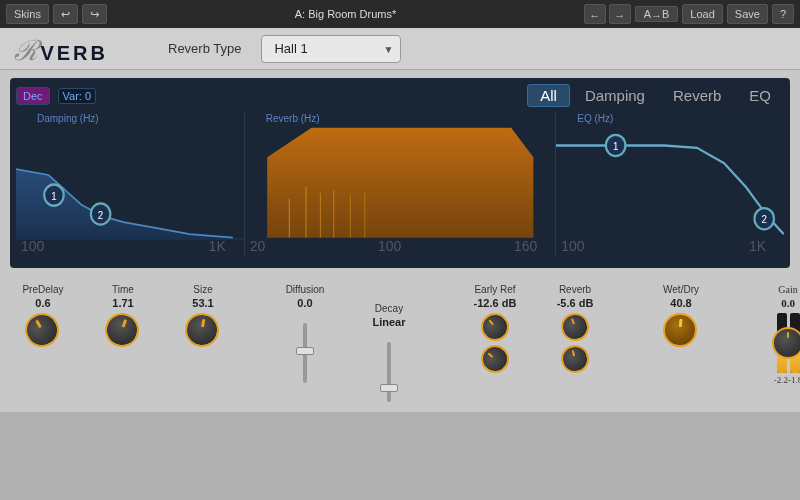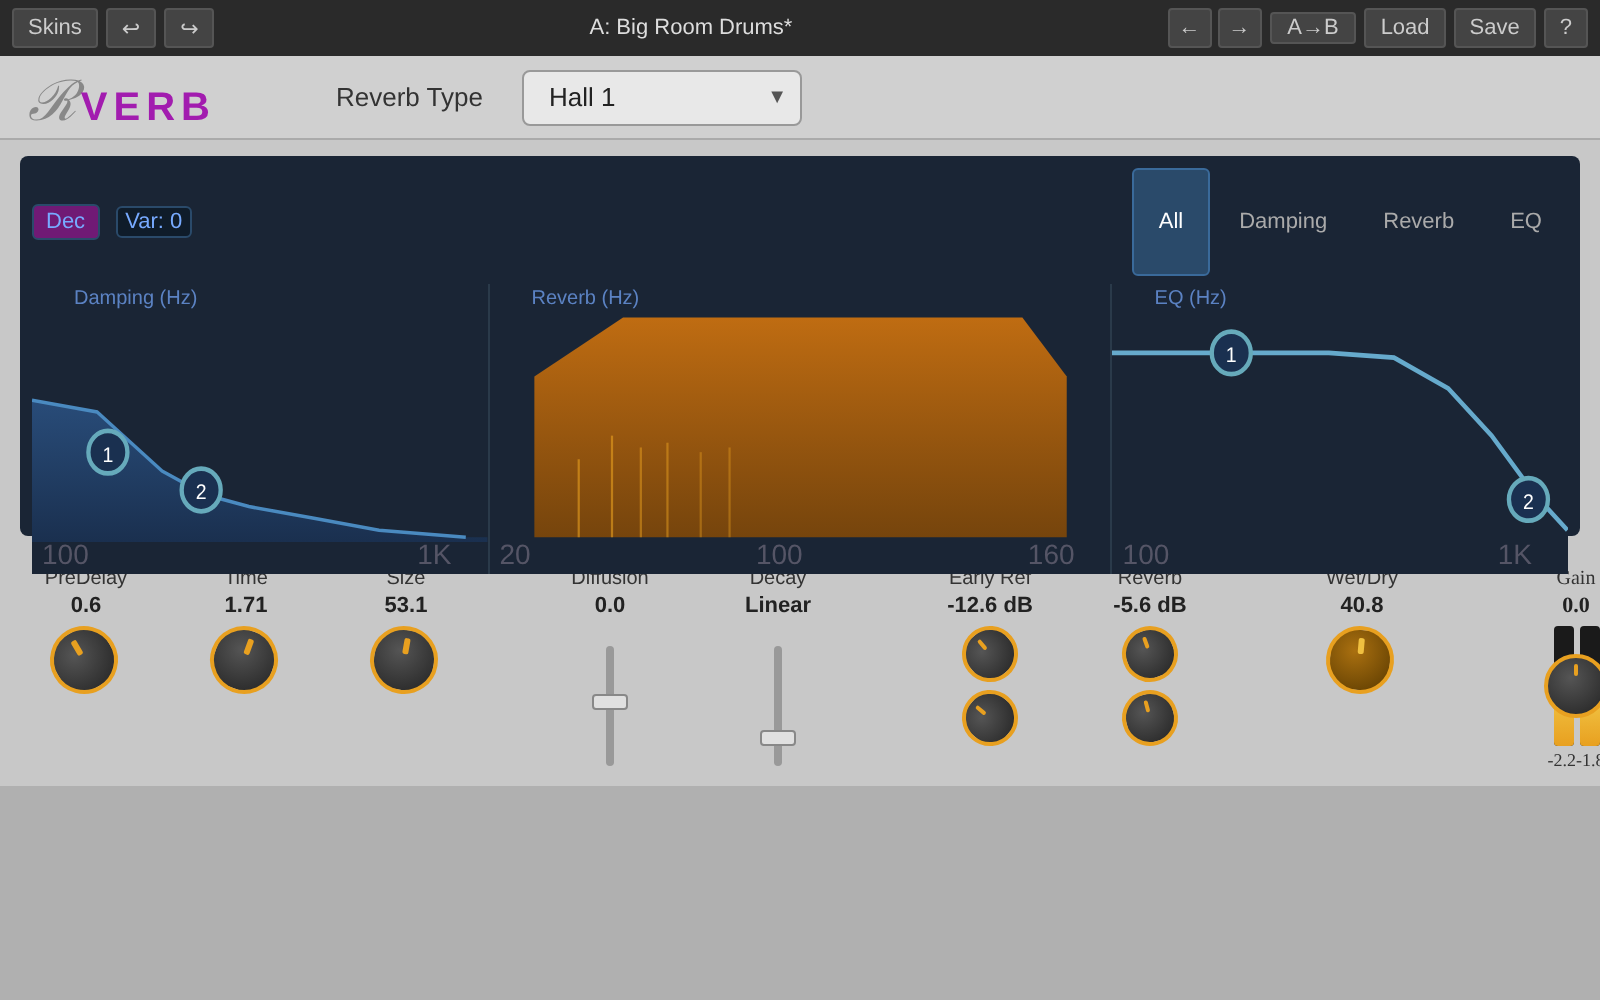--- a/index.html
+++ b/index.html
@@ -164,22 +164,22 @@
       padding: 1px 4px;
       border-radius: 3px;
       border: 1px solid #2a4a6a;
     }
     .tab-group {
       display: flex;
       margin-left: auto;
       gap: 2px;
     }
     .viz-tab {
-      padding: 20px 12px;
-      font-size: 11px;
+      padding: 2px 12px;
+      font-size: 15px;
       color: #aaa;
       cursor: pointer;
       border-radius: 3px;
       border: 1px solid transparent;
     }
     .viz-tab.active {
       background: #2a4a6a;
       color: #fff;
       border-color: #3a6a9a;
     }
@@ -429,21 +429,21 @@
   <button class="toolbar-ab">A→B</button>
   <button class="toolbar-btn">Load</button>
   <button class="toolbar-btn">Save</button>
   <button class="toolbar-btn">?</button>
 </div>
 
 <div class="plugin">
 
   <div class="plugin-header">
     <div class="logo">
-      <span style="font-style:italic;color:#888;font-size:28px;">ℛ</span><span style="font-size:20px;font-weight:bold;color:#a21caf;letter-spacing:3px;font-style:normal;">VERB</span>
+      <span style="font-style:italic;color:#888;font-size:28px;">ℛ</span><span style="font-size:20px;font-weight:bold;color:#0f172a;letter-spacing:3px;font-style:normal;">VERB</span>
     </div>
     <div class="reverb-type-label">Reverb Type</div>
     <div class="select-wrapper" style="margin-left:10px;">
       <select class="reverb-type-select">
         <option>Hall 1</option>
         <option>Hall 2</option>
         <option>Room 1</option>
         <option>Plate</option>
       </select>
     </div>
@@ -567,21 +567,21 @@
     <div class="control-group">
       <div class="control-label">Diffusion</div>
       <div class="control-value">0.0</div>
       <div class="slider-container">
         <div class="v-slider-track">
           <div class="v-slider-thumb" style="bottom: 28px;"></div>
         </div>
       </div>
     </div>
 
-    <div class="control-group" style="margin-left:10px;">
+    <div class="control-group" style="margin-left:10px;margin-top:19px;">
       <div class="control-label">Decay</div>
       <div class="control-value">Linear</div>
       <div class="slider-container">
         <div class="v-slider-track">
           <div class="v-slider-thumb" style="bottom: 10px;"></div>
         </div>
       </div>
     </div>
 
     <div class="control-sep"></div>

